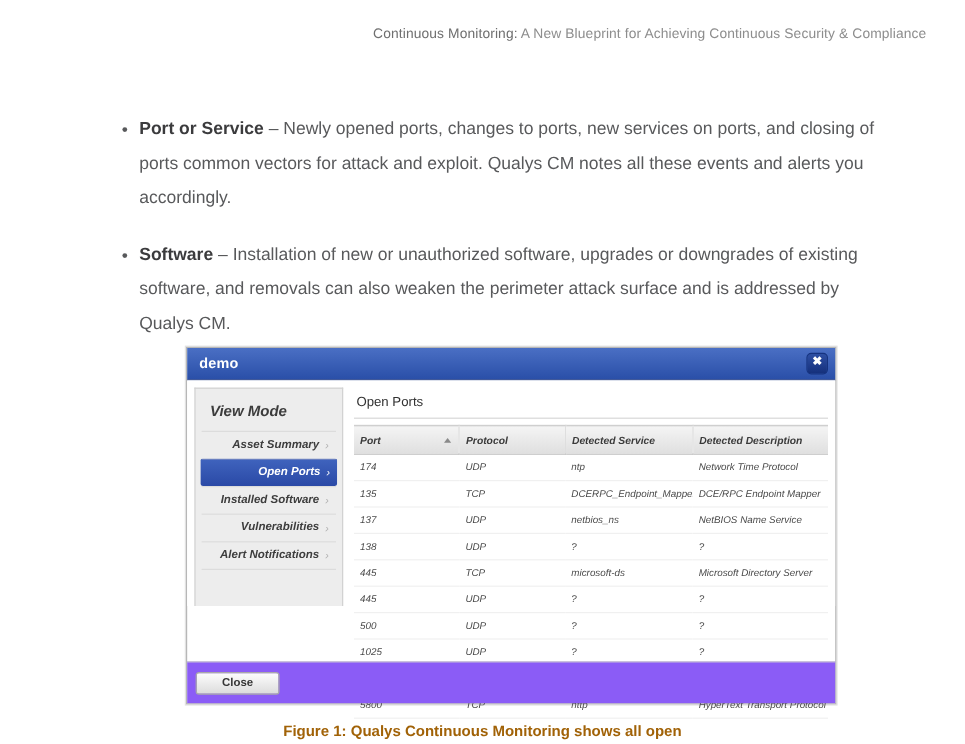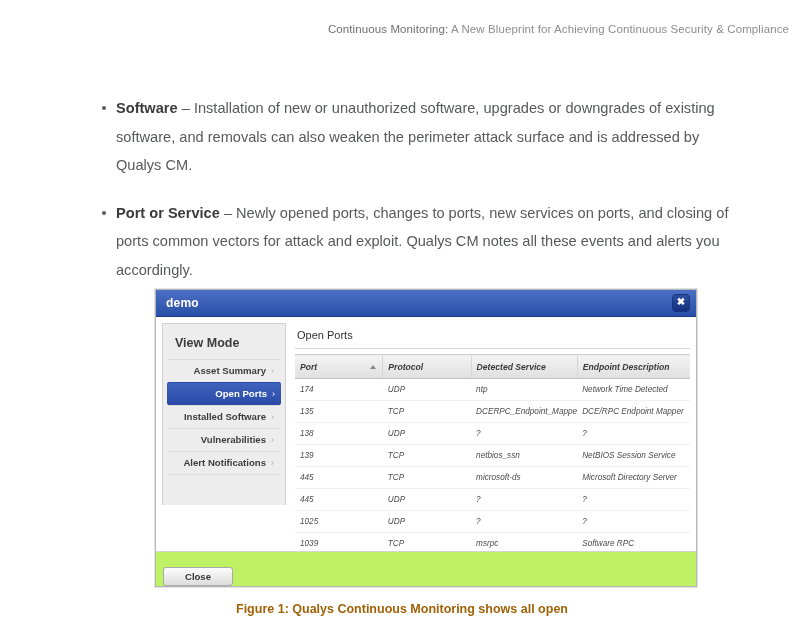--- a/index.html
+++ b/index.html
@@ -12,21 +12,21 @@
     background: #ffffff;
     font-family: "Liberation Sans", sans-serif;
     overflow: hidden;
     position: relative;
   }
 
   
   .doc-header {
     position: absolute;
     top: 23px;
-    left: 17px;
+    left: 0;
     width: 772px;
     text-align: right;
     font-size: 11.5px;
     color: #8d8d8d;
     letter-spacing: .1px;
     white-space: nowrap;
   }
   .doc-header .strong { color: #6f6f6f; }
 
   
@@ -118,20 +118,21 @@
 
   
   .sidebar {
     width: 124px;
     flex: 0 0 124px;
     background: #ededed;
     border: 1px solid #d2d2d2;
     border-bottom: none;
     box-sizing: border-box;
     padding-top: 4px;
+    font-style: italic;
   }
   .sidebar-title {
     font-size: 12.5px;
     font-weight: bold;
     color: #3c3c3c;
     padding: 8px 0 9px 12px;
   }
   .nav-item {
     position: relative;
     height: 22px;
@@ -232,23 +233,23 @@
   .col-proto { width: 22%; margin-left: 40px; }
   .col-svc { width: 27%; }
   .col-desc { width: 29%; }
 
   
   .dialog-footer {
     flex: 0 0 auto;
     height: 34px;
     border-top: 1px solid #d4d4d4;
     display: flex;
-    align-items: flex-end;
+    align-items: center;
     padding-left: 7px;
-    background: #bef264;
+    background: #8b5cf6;
     margin-top: 46px;
   }
   .btn-close {
     min-width: 46px;
     padding: 3px 11px;
     font-size: 9.5px;
     font-weight: bold;
     color: #363636;
     background: linear-gradient(#fdfdfd, #dcdcdc);
     border: 1px solid #a9a9a9;
@@ -272,24 +273,24 @@
 </head>
 <body>
 
 <div class="doc-header">
   <span class="strong">Continuous Monitoring:</span><span> A New Blueprint for Achieving Continuous Security &amp; Compliance</span>
 </div>
 
 <div class="copy">
   <ul class="bullets">
     <li>
-      <b>Software</b><span> – </span><span>Installation of new or unauthorized software, upgrades or downgrades of existing software, and removals can also weaken the perimeter attack surface and is addressed by Qualys CM.</span>
+      <b>Port or Service</b><span> – </span><span>Newly opened ports, changes to ports, new services on ports, and closing of ports common vectors for attack and exploit. Qualys CM notes all these events and alerts you accordingly.</span>
     </li>
     <li>
-      <b>Port or Service</b><span> – </span><span>Newly opened ports, changes to ports, new services on ports, and closing of ports common vectors for attack and exploit. Qualys CM notes all these events and alerts you accordingly.</span>
+      <b>Software</b><span> – </span><span>Installation of new or unauthorized software, upgrades or downgrades of existing software, and removals can also weaken the perimeter attack surface and is addressed by Qualys CM.</span>
     </li>
   </ul>
 </div>
 
 <div class="dialog">
 
   <div class="titlebar">
     <span class="title">demo</span>
     <span class="close-x">✖</span>
   </div>
@@ -337,62 +338,68 @@
               <span>Port</span>
               <span class="sort-arrow"></span>
             </th>
             <th class="col-proto">
               <span>Protocol</span>
             </th>
             <th class="col-svc">
               <span>Detected Service</span>
             </th>
             <th class="col-desc">
-              <span>Endpoint Description</span>
+              <span>Detected Description</span>
             </th>
           </tr>
         </thead>
         <tbody id="ports-body">
             <tr>
               <td class="col-port">174</td>
               <td class="col-proto">UDP</td>
               <td class="col-svc">ntp</td>
-              <td class="col-desc">Network Time Detected</td>
+              <td class="col-desc">Network Time Protocol</td>
             </tr>
             <tr>
               <td class="col-port">135</td>
               <td class="col-proto">TCP</td>
               <td class="col-svc">DCERPC_Endpoint_Mapper</td>
               <td class="col-desc">DCE/RPC Endpoint Mapper</td>
             </tr>
             <tr>
+              <td class="col-port">137</td>
+              <td class="col-proto">UDP</td>
+              <td class="col-svc">netbios_ns</td>
+              <td class="col-desc">NetBIOS Name Service</td>
+            </tr>
+            <tr>
               <td class="col-port">138</td>
               <td class="col-proto">UDP</td>
               <td class="col-svc">?</td>
               <td class="col-desc">?</td>
-            </tr>
-            <tr>
-              <td class="col-port">139</td>
-              <td class="col-proto">TCP</td>
-              <td class="col-svc">netbios_ssn</td>
-              <td class="col-desc">NetBIOS Session Service</td>
             </tr>
             <tr>
               <td class="col-port">445</td>
               <td class="col-proto">TCP</td>
               <td class="col-svc">microsoft-ds</td>
               <td class="col-desc">Microsoft Directory Server</td>
             </tr>
             <tr>
               <td class="col-port">445</td>
               <td class="col-proto">UDP</td>
               <td class="col-svc">?</td>
               <td class="col-desc">?</td>
             </tr>
             <tr>
+              <td class="col-port">500</td>
+              <td class="col-proto">UDP</td>
+              <td class="col-svc">?</td>
+              <td class="col-desc">?</td>
+            </tr>
+            <tr>
               <td class="col-port">1025</td>
               <td class="col-proto">UDP</td>
               <td class="col-svc">?</td>
               <td class="col-desc">?</td>
             </tr>
             <tr>
               <td class="col-port">1039</td>
               <td class="col-proto">TCP</td>
               <td class="col-svc">msrpc</td>
               <td class="col-desc">Software RPC</td>

